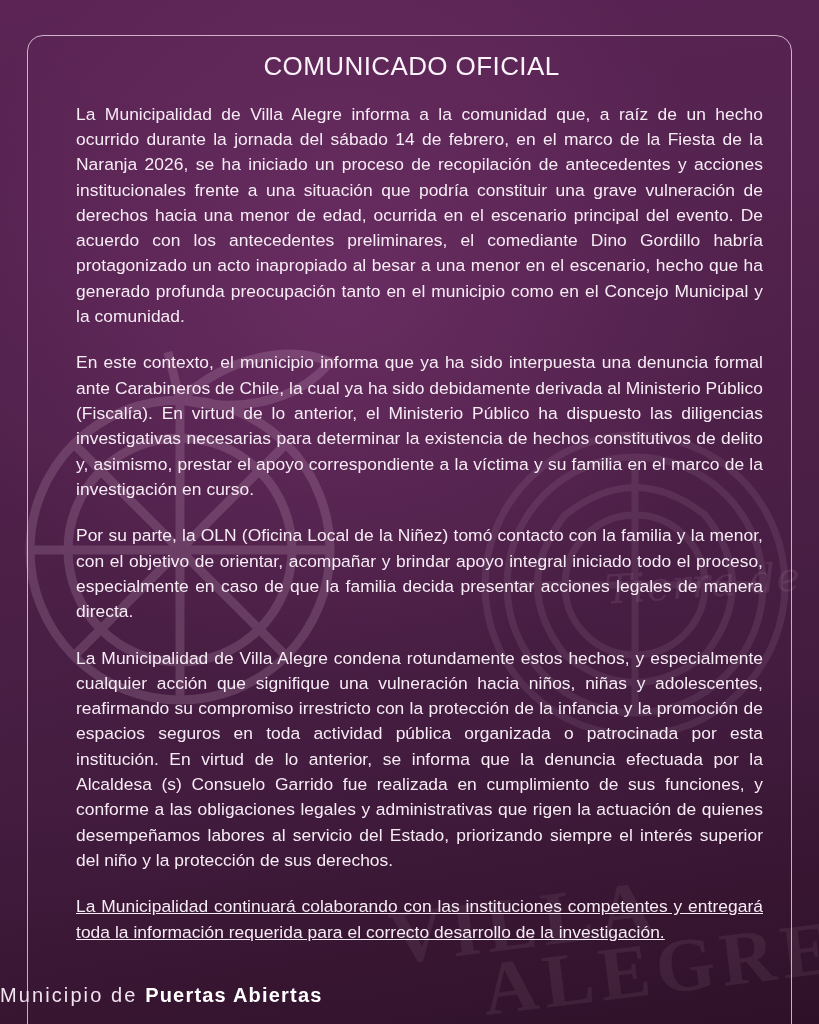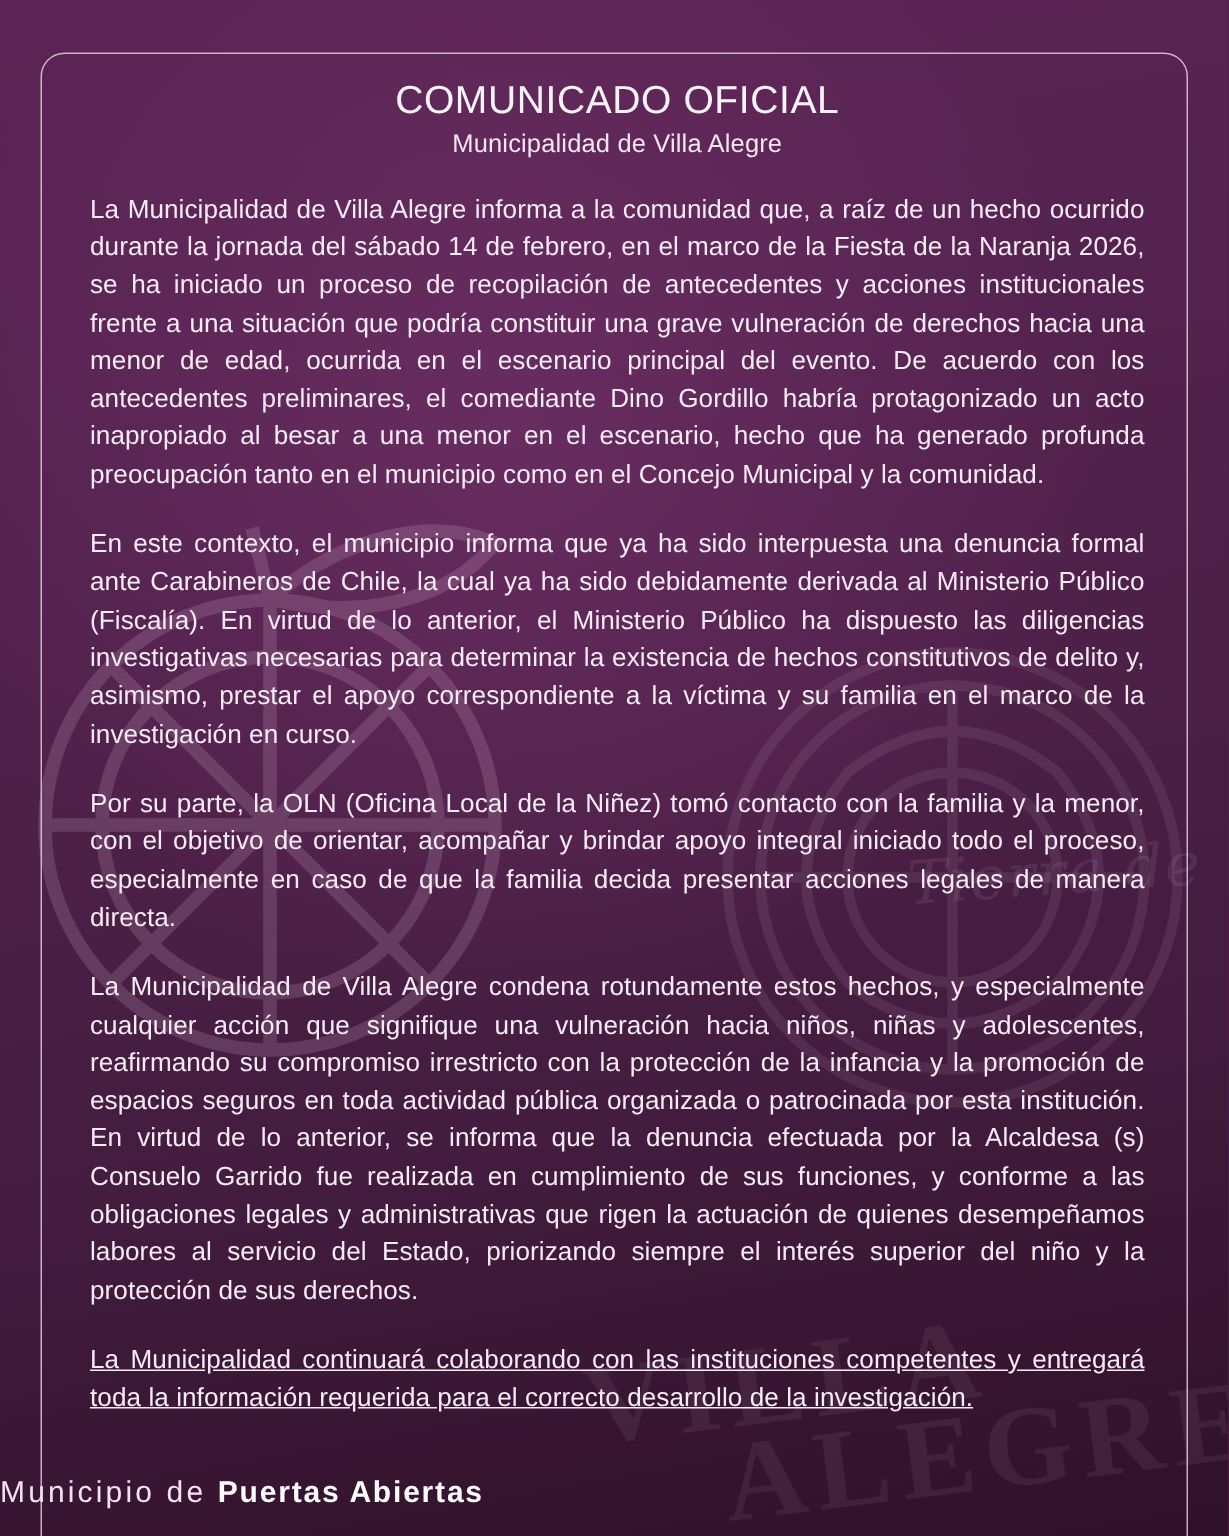--- a/index.html
+++ b/index.html
@@ -110,21 +110,21 @@
 
   
   #body-copy {
     margin-top: 21px;
   }
   .para {
     color: #f7ecf5;
     font-size: 17.4px;
     line-height: 1.455;
     text-align: justify;
-    margin: 0 0 21px 0;
+    margin: 0 0 21px 16px;
     letter-spacing: 0.05px;
   }
   .para:last-child { margin-bottom: 0; text-decoration: underline; }
 
   
   #footer {
     position: absolute;
     left: 0;
     top: 966px;
     width: 748px;
@@ -179,21 +179,20 @@
 
   <div class="wm wm-villa">
     <span class="l1">VILLA</span>
     <span class="l2">ALEGRE</span>
   </div>
 
   <div id="frame">
 
     <div id="header">
       <div id="doc-title">COMUNICADO OFICIAL</div>
-      <div id="doc-subtitle">Municipalidad de Villa Alegre</div>
     </div>
 
     <div id="body-copy">
       <p class="para">La Municipalidad de Villa Alegre informa a la comunidad que, a raíz de un hecho ocurrido durante la jornada del sábado 14 de febrero, en el marco de la Fiesta de la Naranja 2026, se ha iniciado un proceso de recopilación de antecedentes y acciones institucionales frente a una situación que podría constituir una grave vulneración de derechos hacia una menor de edad, ocurrida en el escenario principal del evento. De acuerdo con los antecedentes preliminares, el comediante Dino Gordillo habría protagonizado un acto inapropiado al besar a una menor en el escenario, hecho que ha generado profunda preocupación tanto en el municipio como en el Concejo Municipal y la comunidad.</p>
       <p class="para">En este contexto, el municipio informa que ya ha sido interpuesta una denuncia formal ante Carabineros de Chile, la cual ya ha sido debidamente derivada al Ministerio Público (Fiscalía).  En virtud de lo anterior, el Ministerio Público ha dispuesto las diligencias investigativas necesarias para determinar la existencia de hechos constitutivos de delito y, asimismo, prestar el apoyo correspondiente a la víctima y su familia en el marco de la investigación en curso.</p>
       <p class="para">Por su parte, la OLN (Oficina Local de la Niñez) tomó contacto con la familia y la menor, con el objetivo de orientar, acompañar y brindar apoyo integral iniciado todo el proceso, especialmente en caso de que la familia decida presentar acciones legales de manera directa.</p>
       <p class="para">La Municipalidad de Villa Alegre condena rotundamente estos hechos, y especialmente cualquier acción que signifique una vulneración hacia niños, niñas y adolescentes, reafirmando su compromiso irrestricto con la protección de la infancia y la promoción de espacios seguros en toda actividad pública organizada o patrocinada por esta institución. En virtud de lo anterior, se informa que la denuncia efectuada por la Alcaldesa (s) Consuelo Garrido fue realizada en cumplimiento de sus funciones, y conforme a las obligaciones legales y administrativas que rigen la actuación de quienes desempeñamos labores al servicio del Estado, priorizando siempre el interés superior del niño y la protección de sus derechos.</p>
       <p class="para">La Municipalidad continuará colaborando con las instituciones competentes y entregará toda la información requerida para el correcto desarrollo de la investigación.</p>
     </div>
 

